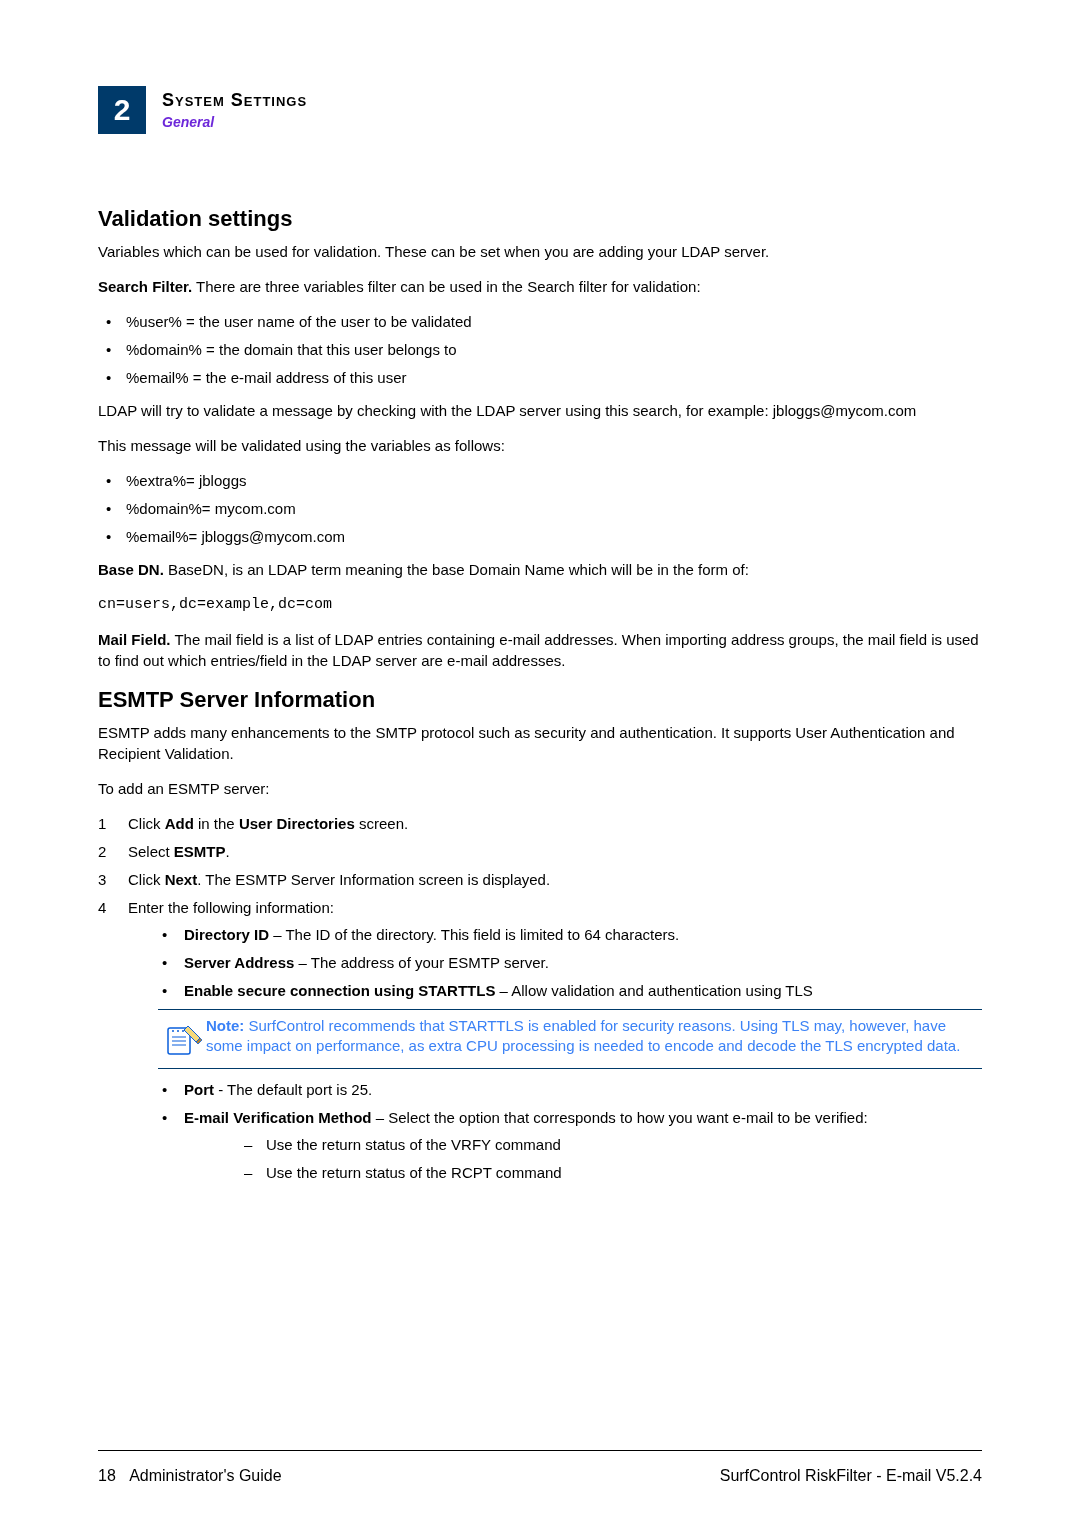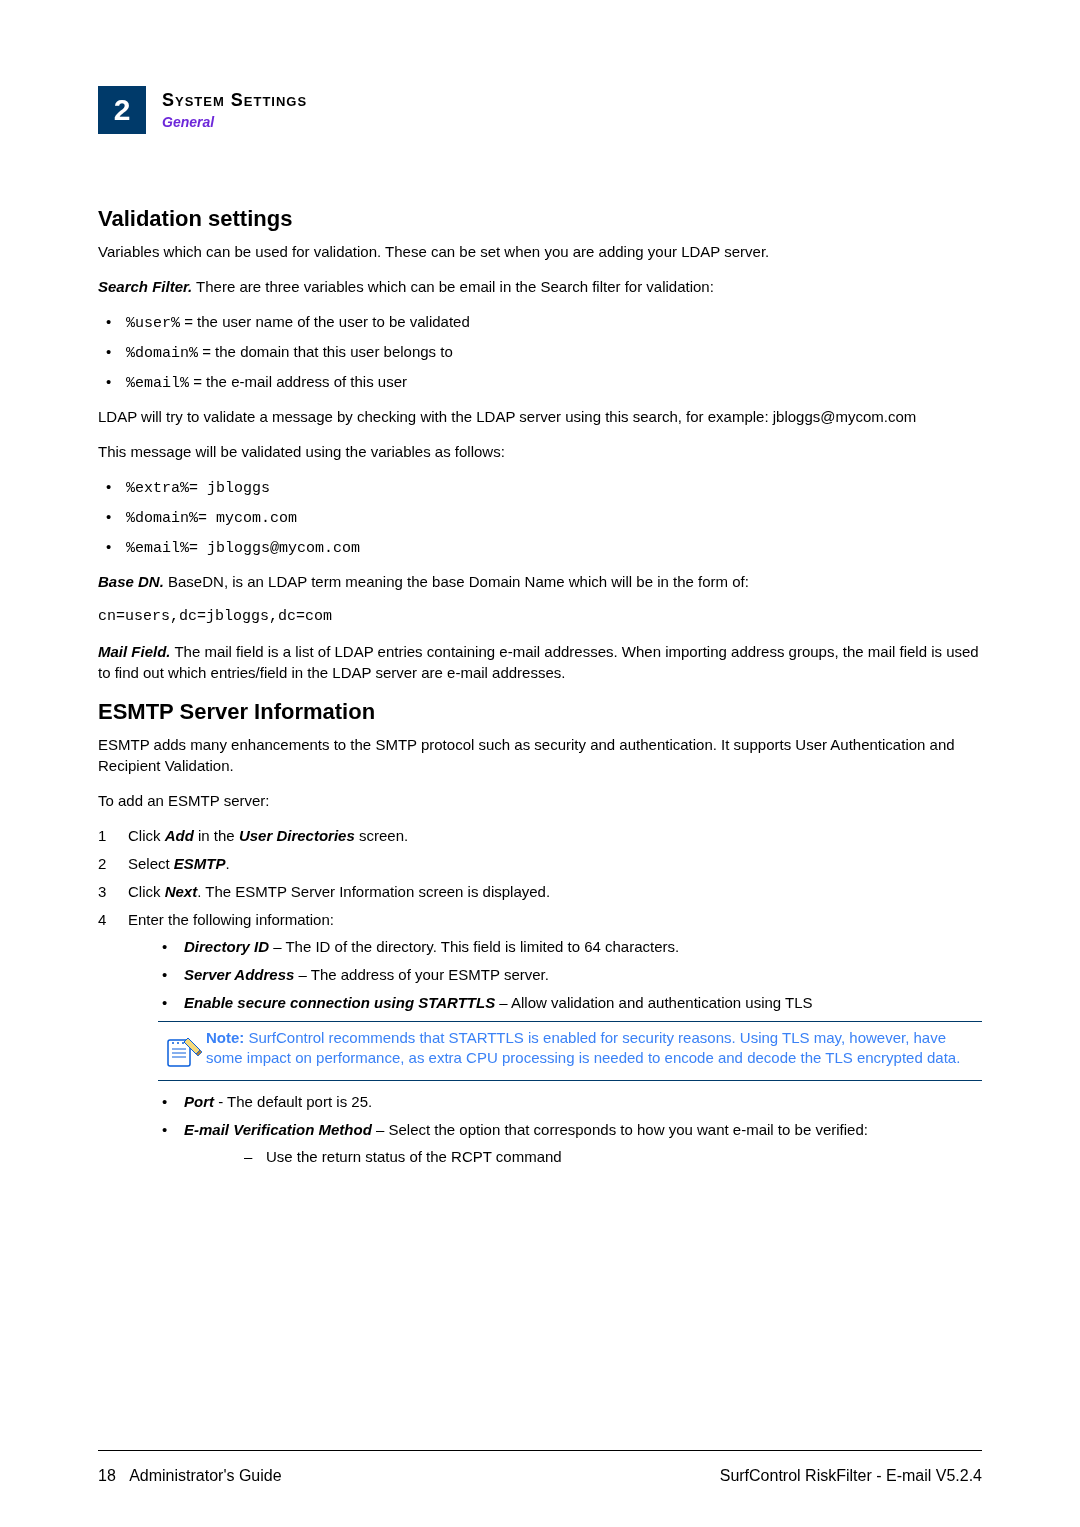--- a/index.html
+++ b/index.html
@@ -40,34 +40,34 @@
     font-size: 14px;
     color: #6d28d9;
   }
   h2.section {
     font-size: 22px;
     font-weight: bold;
     margin-top: 14px;
     margin-bottom: 6px;
   }
   p.para { margin-bottom: 14px; }
-  .bold { font-weight: bold; font-style: italic; }
+  .bold { font-weight: bold; }
   ul.bullets { list-style: none; padding-left: 0; margin-bottom: 12px; }
   ul.bullets > li { position: relative; padding-left: 28px; margin-bottom: 7px; }
   ul.bullets > li::before { content: "•"; position: absolute; left: 8px; top: 0; }
   ol.numbers { list-style: none; padding-left: 0; }
   ol.numbers > li { position: relative; padding-left: 30px; margin-bottom: 7px; }
   ol.numbers > li .num { position: absolute; left: 0; top: 0; width: 20px; }
   ul.sub { list-style: none; padding-left: 0; margin-top: 6px; }
   ul.sub > li { position: relative; padding-left: 56px; margin-bottom: 7px; }
   ul.sub > li::before { content: "•"; position: absolute; left: 34px; top: 0; }
   ul.dash { list-style: none; padding-left: 0; margin-top: 6px; }
   ul.dash > li { position: relative; padding-left: 82px; margin-bottom: 7px; }
   ul.dash > li::before { content: "–"; position: absolute; left: 60px; top: 0; }
-  code, .mono { font-family: Liberation Mono, monospace; font-size: 15px; }
+  code, .mono { font-family: Liberation Sans, sans-serif; font-size: 15px; }
   .code-block { font-family: "Courier New", monospace; font-size: 15px; margin-bottom: 14px; }
   .note-box {
     display: flex;
     border-top: 1.5px solid #003a6a;
     border-bottom: 1.5px solid #003a6a;
     padding: 6px 0;
     margin: 8px 0 10px 30px;
     color: #3b82f6;
   }
   .note-icon { width: 48px; flex-shrink: 0; display: flex; align-items: flex-start; justify-content: center; padding-top: 2px; }
@@ -102,42 +102,42 @@
   <div class="header-titles">
     <div class="header-title">System Settings</div>
     <div class="header-sub">General</div>
   </div>
 </div>
 
 <h2 class="section">Validation settings</h2>
 <p class="para">Variables which can be used for validation. These can be set when you are adding your LDAP server.</p>
 
 <p class="para">
-  <span class="bold">Search Filter.</span><span> There are three variables which can be email in the Search filter for validation:</span>
+  <span class="bold">Search Filter.</span><span> There are three variables filter can be used in the Search filter for validation:</span>
 </p>
 
 <ul class="bullets">
   <li><span class="mono">%user%</span><span> = the user name of the user to be validated</span></li>
   <li><span class="mono">%domain%</span><span> = the domain that this user belongs to</span></li>
   <li><span class="mono">%email%</span><span> = the e-mail address of this user</span></li>
 </ul>
 
 <p class="para">LDAP will try to validate a message by checking with the LDAP server using this search, for example: jbloggs@mycom.com</p>
 <p class="para">This message will be validated using the variables as follows:</p>
 
 <ul class="bullets">
   <li><span class="mono">%extra%= jbloggs</span></li>
   <li><span class="mono">%domain%= mycom.com</span></li>
   <li><span class="mono">%email%= jbloggs@mycom.com</span></li>
 </ul>
 
 <p class="para">
   <span class="bold">Base DN.</span><span> BaseDN, is an LDAP term meaning the base Domain Name which will be in the form of:</span>
 </p>
-<div class="code-block">cn=users,dc=jbloggs,dc=com</div>
+<div class="code-block">cn=users,dc=example,dc=com</div>
 
 <p class="para">
   <span class="bold">Mail Field.</span><span> The mail field is a list of LDAP entries containing e-mail addresses. When importing address groups, the mail field is used to find out which entries/field in the LDAP server are e-mail addresses.</span>
 </p>
 
 <h2 class="section">ESMTP Server Information</h2>
 <p class="para">ESMTP adds many enhancements to the SMTP protocol such as security and authentication. It supports User Authentication and Recipient Validation.</p>
 <p class="para">To add an ESMTP server:</p>
 
 <ol class="numbers">
@@ -174,20 +174,21 @@
       </div>
       <div class="note-text">
         <span class="note-label">Note:</span><span>  SurfControl recommends that STARTTLS is enabled for security reasons. Using TLS may, however, have some impact on performance, as extra CPU processing is needed to encode and decode the TLS encrypted data.</span>
       </div>
     </div>
 
     <ul class="sub">
       <li><span class="bold">Port</span><span> - The default port is 25.</span></li>
       <li><span class="bold">E-mail Verification Method</span><span> – Select the option that corresponds to how you want e-mail to be verified:</span>
         <ul class="dash">
+          <li>Use the return status of the VRFY command</li>
           <li>Use the return status of the RCPT command</li>
         </ul>
       </li>
     </ul>
   </li>
 </ol>
 
 <div class="footer">
   <hr class="footer-rule">
   <div class="footer-line">

